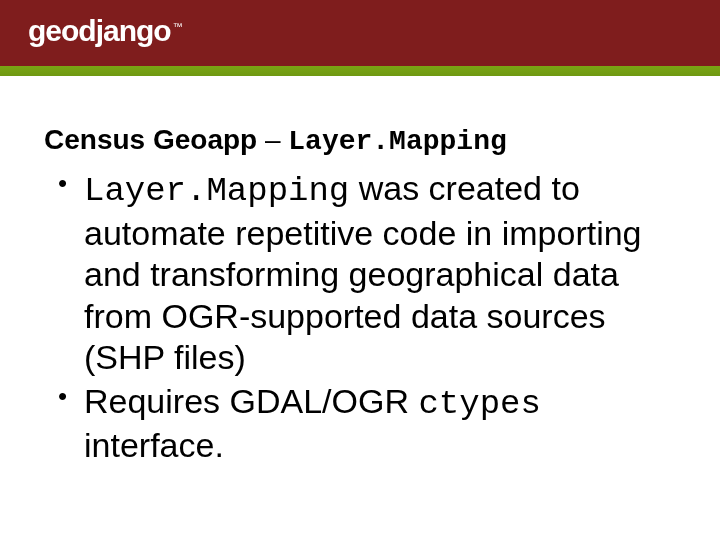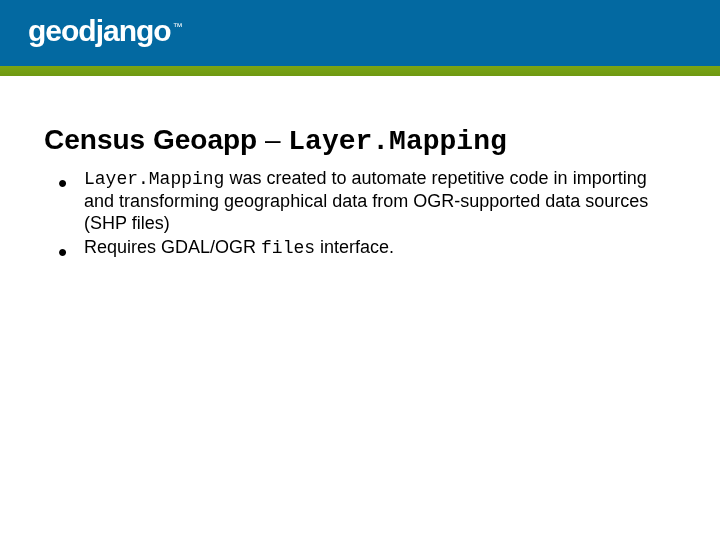--- a/index.html
+++ b/index.html
@@ -1,37 +1,37 @@
 <!DOCTYPE html>
 <html><head>
 <meta charset="utf-8">
 <style>
   * { margin: 0; padding: 0; box-sizing: border-box; }
   html, body { width: 720px; height: 540px; background: #fff; font-family: Arial, Helvetica, sans-serif; }
   .slide { width: 720px; height: 540px; position: relative; }
-  .header { width: 100%; height: 66px; background: #0369a1; position: relative; }
+  .header { width: 100%; height: 66px; background: #7f1d1d; position: relative; }
   .logo {
     position: absolute; left: 28px; top: 14px;
     font-family: "Segoe UI", Arial, sans-serif; font-weight: 700;
     font-size: 30px; color: #fff; letter-spacing: -1px;
   }
   .logo .tm { font-size: 10px; font-weight: 400; vertical-align: super; margin-left: 2px; }
   .green-bar { width: 100%; height: 10px; background: linear-gradient(#7aa514, #6f9912); }
 
   .content { padding: 26px 44px 0 44px; margin-top: 22px; }
   .title {
     font-size: 28px; font-weight: 700; color: #000;
     font-family: Arial, sans-serif; margin-bottom: 10px;
     line-height: 1.15;
   }
   .title .dash { font-weight: 400; }
   .mono { font-family: "Courier New", Courier, monospace; }
   ul { list-style: none; padding-left: 14px; }
   li {
-    font-size: 18px; color: #000; line-height: 1.22;
+    font-size: 34px; color: #000; line-height: 1.22;
     position: relative; padding-left: 26px; margin-bottom: 2px;
     font-family: Arial, sans-serif;
   }
   li::before {
     content: "•"; position: absolute; left: 0; top: 0;
     font-size: 26px;
   }
 </style>
 </head>
 <body>
@@ -46,17 +46,17 @@
 
   <div class="content">
     <div class="title">
       <span>Census Geoapp </span><span class="dash">– </span><span class="mono">Layer.Mapping</span>
     </div>
     <ul>
       <li>
         <span class="mono">Layer.Mapping</span><span> was created to automate repetitive code in importing and transforming geographical data from OGR-supported data sources (SHP files)</span>
       </li>
       <li>
-        <span>Requires GDAL/OGR </span><span class="mono">files</span><span> interface.</span>
+        <span>Requires GDAL/OGR </span><span class="mono">ctypes</span><span> interface.</span>
       </li>
     </ul>
   </div>
 </div>
 
 </body></html>

